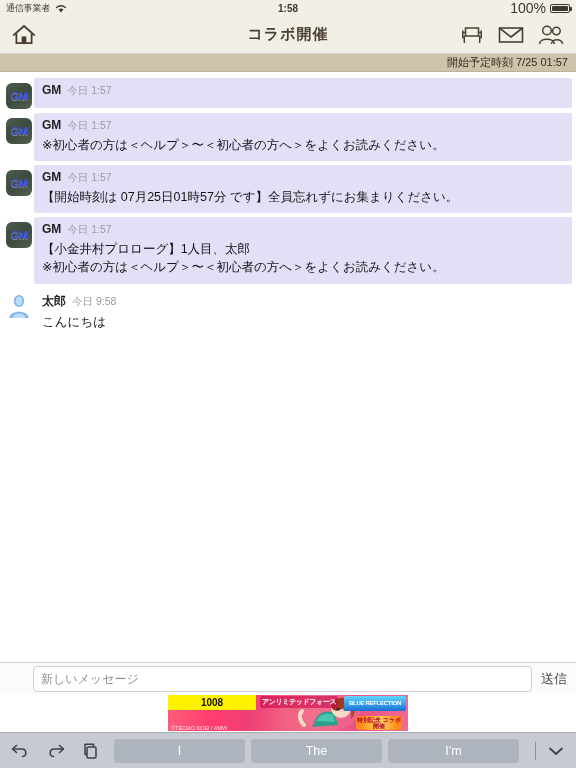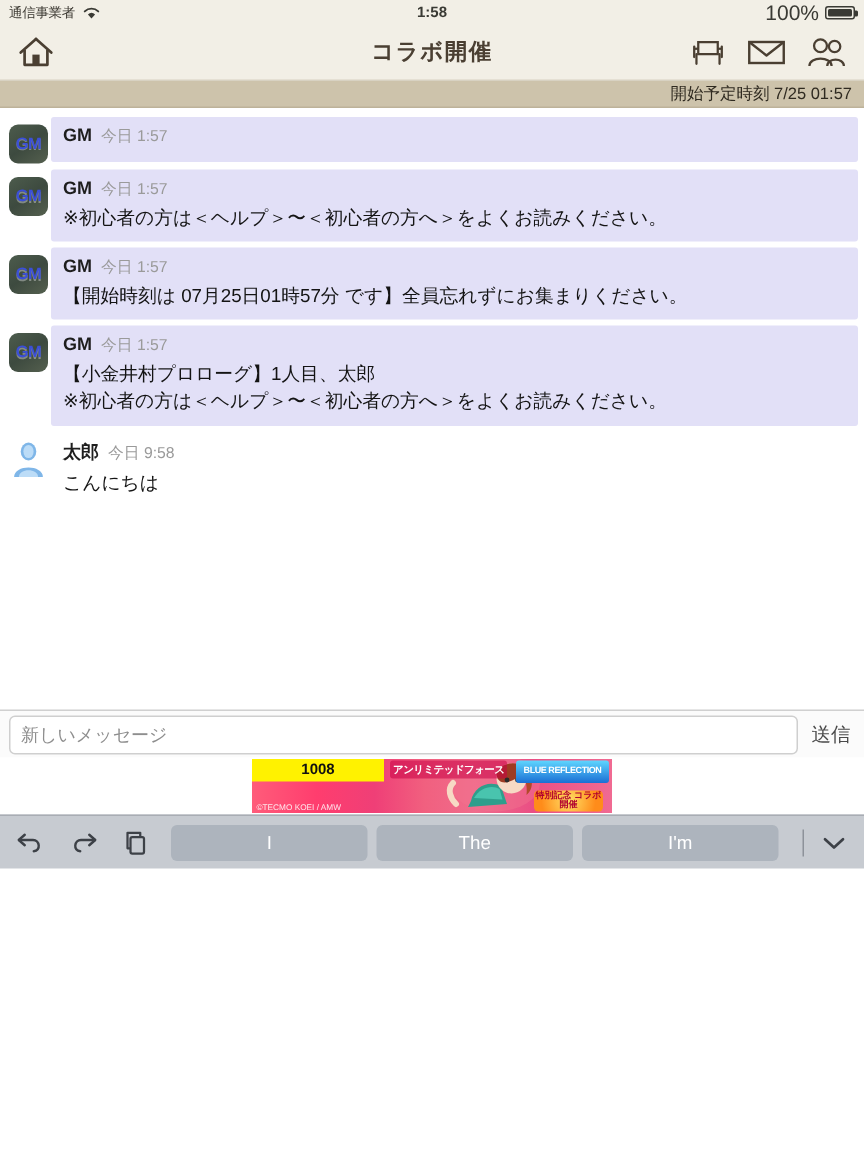--- a/index.html
+++ b/index.html
@@ -2,21 +2,21 @@
 <html><head>
 <meta charset="utf-8">
 <style>
   * { box-sizing: border-box; margin: 0; padding: 0; }
   html, body {
     width: 576px; height: 768px;
     font-family: "Liberation Sans", "DejaVu Sans", sans-serif;
     background: #ffffff;
     overflow: hidden;
   }
-  #app { position: relative; width: 576px; height: 579px; display: flex; flex-direction: column; }
+  #app { position: relative; width: 576px; height: 768px; display: flex; flex-direction: column; }
 
   
   .statusbar {
     height: 16px; flex: 0 0 16px;
     background: #f2efe6;
     display: flex; align-items: center;
     font-size: 10px; color: #3a3a34;
     padding: 0 6px;
     position: relative;
   }
@@ -114,20 +114,21 @@
   }
   .composer input[type=text] {
     flex: 1 1 auto;
     height: 22px;
     border: 1px solid #cfcfcf; border-radius: 4px;
     background: #fff;
     font-size: 12px; color: #15803d;
     padding: 12px 7px;
     font-family: "Liberation Sans", "DejaVu Sans", sans-serif;
     outline: none;
+    margin-left: 27px;
   }
   .composer input[type=text]::placeholder { color: #8e8e8e; }
   .send-btn {
     flex: 0 0 auto; font-size: 13px; color: #4a4a4a;
     padding: 2px 3px; cursor: pointer; background: none; border: none;
     font-family: "Liberation Sans", "DejaVu Sans", sans-serif;
   }
 
   
   .adzone {

